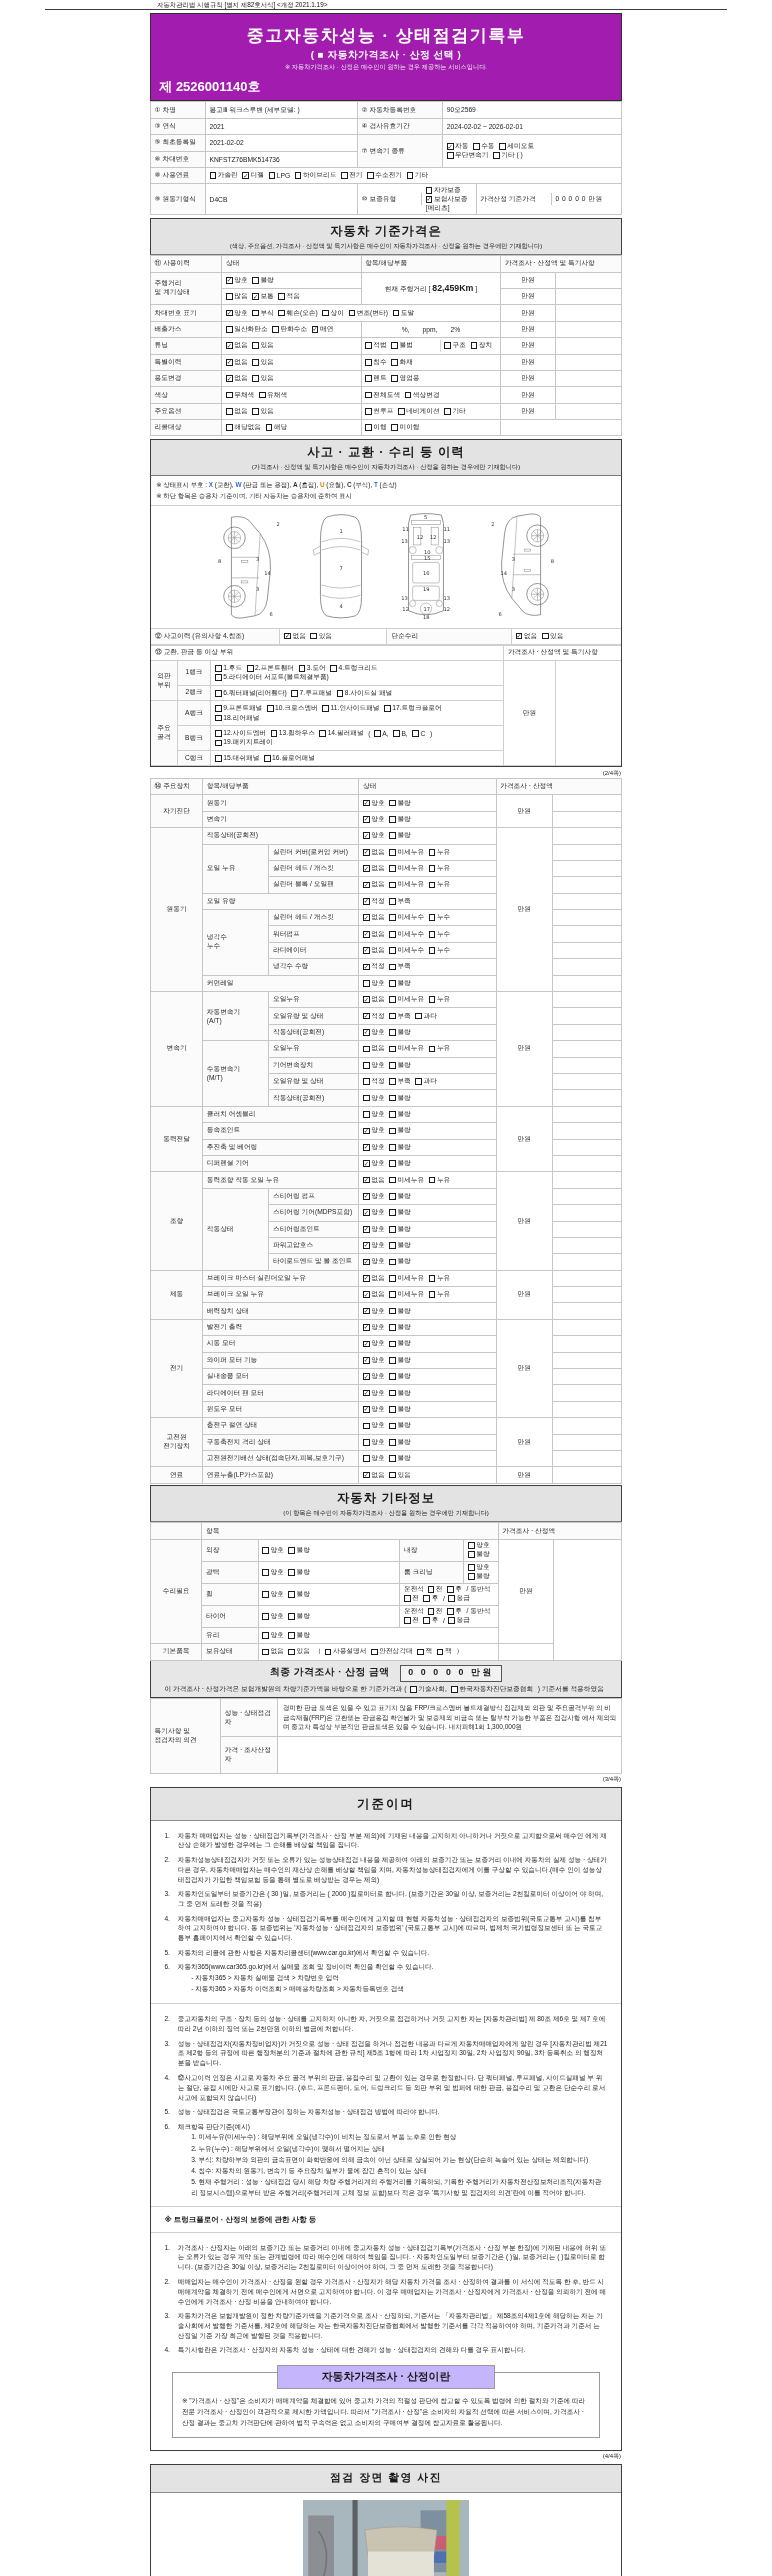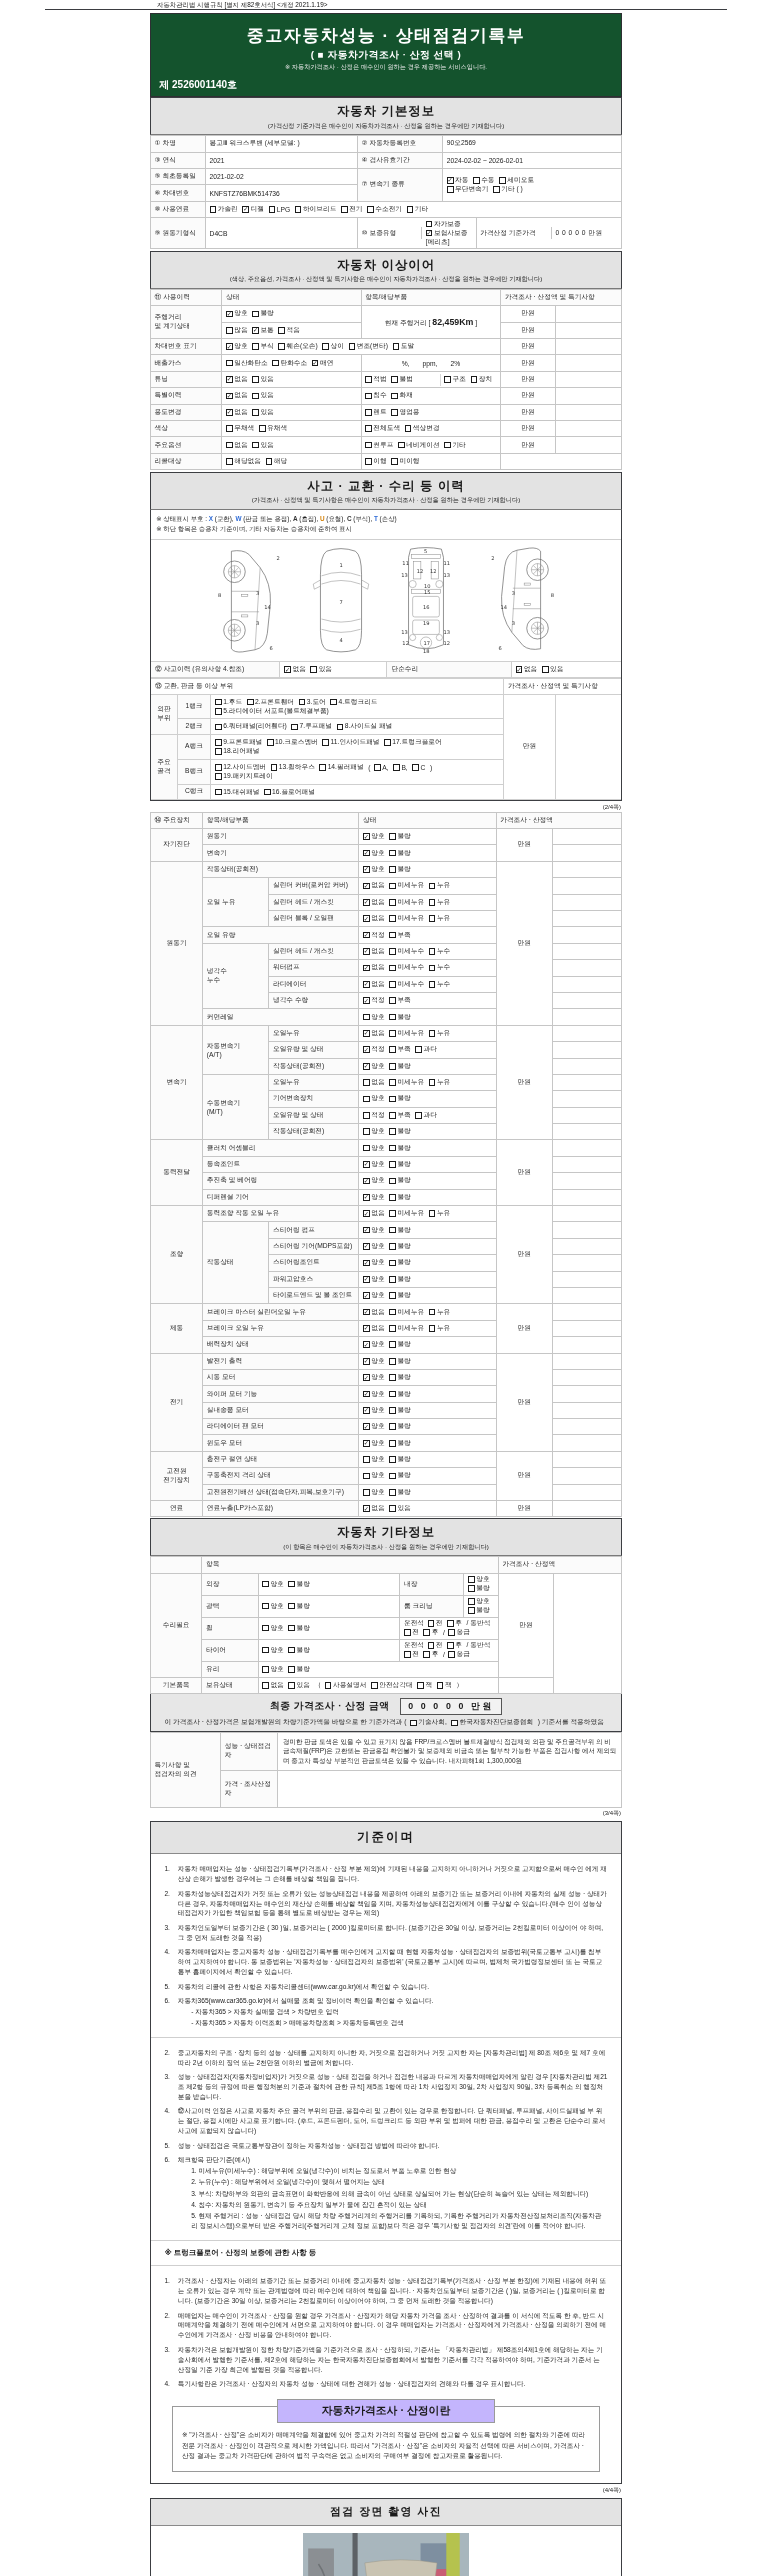--- a/index.html
+++ b/index.html
@@ -3,25 +3,25 @@
 <meta charset="utf-8">
 <style>
   html,body{margin:0;padding:0;background:#fff;}
   body{font-family:"Liberation Sans","DejaVu Sans",sans-serif;color:#1b1b1b;}
   .canvas{position:relative;width:773px;height:2576px;background:#fff;overflow:hidden;}
   .cite{position:absolute;top:1px;left:157px;font-size:6.4px;color:#111;}
   .topline{position:absolute;top:9.3px;left:45px;width:682px;border-top:1.5px solid #3b3d41;}
   .col{position:absolute;left:150px;top:13.4px;width:472px;}
 
   
-  .hdr{background:#14532d;color:#fff;position:relative;padding:8.2px 5.2px 3.1px;border:0.5px solid #2e2f33;}
+  .hdr{background:#a21caf;color:#fff;position:relative;padding:8.2px 5.2px 3.1px;border:0.5px solid #2e2f33;}
   .hdr .t1{text-align:center;font-size:17px;font-weight:bold;letter-spacing:1.5px;margin:1px 0 2.1px;}
   .hdr .t2{text-align:center;font-size:9.8px;font-weight:bold;letter-spacing:0.5px;margin:0 0 1.5px;}
   .hdr .t3{text-align:center;font-size:6.2px;color:#e9e9e9;margin:0 0 5.2px;}
-  .hdr .docno{font-size:10px;font-weight:bold;padding:1px 0 1px 3.1px;}
+  .hdr .docno{font-size:13px;font-weight:bold;padding:1px 0 1px 3.1px;}
 
   
   .band{background:#e3e3e3;border:1px solid #3c3e42;border-bottom:0.5px solid #7a7a7a;text-align:center;padding:4.6px 2.1px 3.6px;}
   .band .bt{font-size:12.4px;font-weight:bold;letter-spacing:1px;margin:0;}
   .band .bn{font-size:6.2px;margin-top:1.5px;color:#222;}
 
   table.frm{width:100%;border-collapse:collapse;border:1px solid #3c3e42;background:#fff;}
   table.frm td{border:0.5px solid #c6c6c6;padding:1.5px 3.6px;font-size:6.7px;vertical-align:middle;height:12.4px;}
   td.lab{background:#fbfbfb;}
   td.center{text-align:center;}
@@ -75,24 +75,20 @@
 
   <div class="col">
 
     <div class="hdr">
       <div class="t1">중고자동차성능 · 상태점검기록부</div>
       <div class="t2">( ■ 자동차가격조사 · 산정 선택 )</div>
       <div class="t3">※ 자동차가격조사 · 산정은 매수인이 원하는 경우 제공하는 서비스입니다.</div>
       <div class="docno">제 2526001140호</div>
     </div>
 
-    <div class="band">
-      <div class="bt">자동차 기본정보</div>
-      <div class="bn">(가격산정 기준가격은 매수인이 자동차가격조사 · 산정을 원하는 경우에만 기재합니다)</div>
-    </div>
     <table class="frm">
       <tbody>
           <tr>
         <td class="lab" style="width:61px">① 차명</td>
         <td style="width:170px">봉고Ⅲ 워크스루밴 (세부모델: )</td>
         <td class="lab" style="width:77px">② 자동차등록번호</td>
         <td>90오2569</td>
       </tr>
       <tr>
         <td class="lab">③ 연식</td>
@@ -165,21 +161,21 @@
                   </span><span class="cbp">[메리츠]</span></div>
             <div class="lab" style="width:67px;padding:1.5px 3.6px;border-right:0.5px solid #c6c6c6">가격산정 기준가격</div>
             <div style="width:62px;padding:1.5px 3.6px;letter-spacing:0.5px">0 0 0 0 0 만원</div>
           </div>
         </td>
       </tr>
     </tbody>
       </table>
 
     <div class="band" style="margin-top:2.1px">
-      <div class="bt">자동차 이상이어</div>
+      <div class="bt">자동차 기준가격은</div>
       <div class="bn">(색상, 주요옵션, 가격조사 · 산정액 및 특기사항은 매수인이 자동차가격조사 · 산정을 원하는 경우에만 기재합니다)</div>
     </div>
     <table class="frm">
       <tbody>
           <tr>
         <td class="lab" style="width:66px">⑪ 사용이력</td>
         <td class="lab" style="width:135px">상태</td>
         <td class="lab" style="width:135px">항목/해당부품</td>
         <td class="lab" colspan="2">가격조사 · 산정액 및 특기사항</td>
       </tr>

